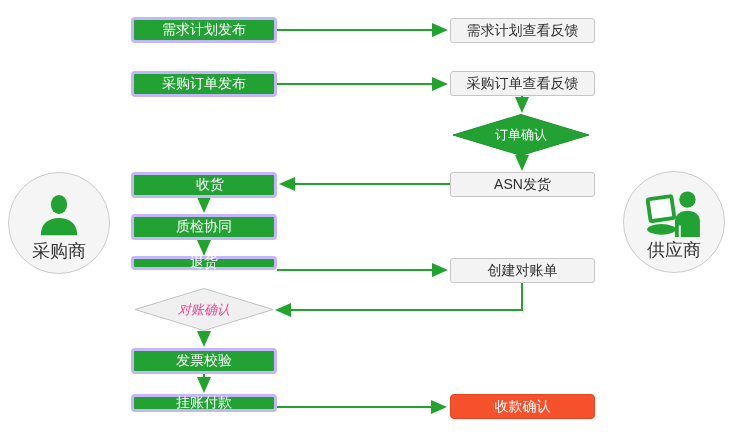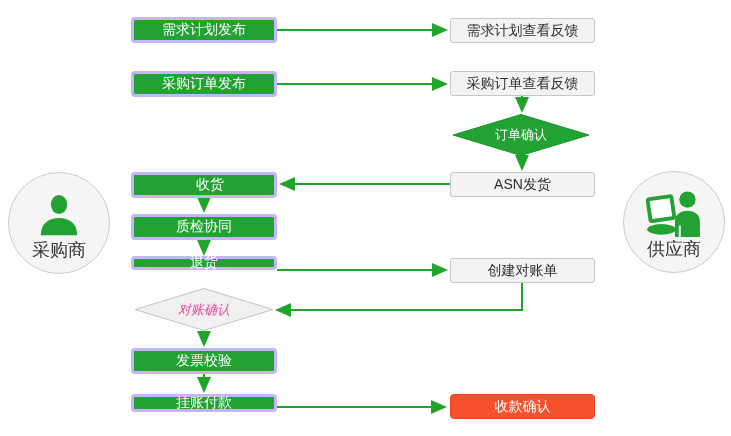--- a/index.html
+++ b/index.html
@@ -22,21 +22,21 @@
   .diamond svg{position:absolute;left:0;top:0;}
   .diamond .dlabel{position:relative;z-index:1;}
   .diamond.greend .dlabel{color:#ffffff;}
   .diamond.grayd .dlabel{color:#ec4899;font-style:italic;}
   .actor{
     position:absolute;width:102px;height:102px;border-radius:50%;
     background:#f5f5f5;border:1px solid #cccccc;box-sizing:border-box;
     display:flex;flex-direction:column;align-items:center;justify-content:center;
   }
   .actor .icon{height:52px;display:flex;align-items:flex-end;justify-content:center;}
-  .actor .alabel{font-size:18px;color:#333333;margin-top:3px;line-height:1;font-family:Liberation Mono, monospace;}
+  .actor .alabel{font-size:18px;color:#333333;margin-top:3px;line-height:1;}
 </style>
 </head>
 <body>
 
 <div class="canvas">
 
   <svg class="arrows" viewBox="0 0 731 436" xmlns="http://www.w3.org/2000/svg">
     <defs>
       <marker id="ah" markerWidth="9" markerHeight="8" refX="7" refY="3.5" orient="auto">
         <path d="M0,0 L8,3.5 L0,7 Z" fill="#21a42c"></path>

